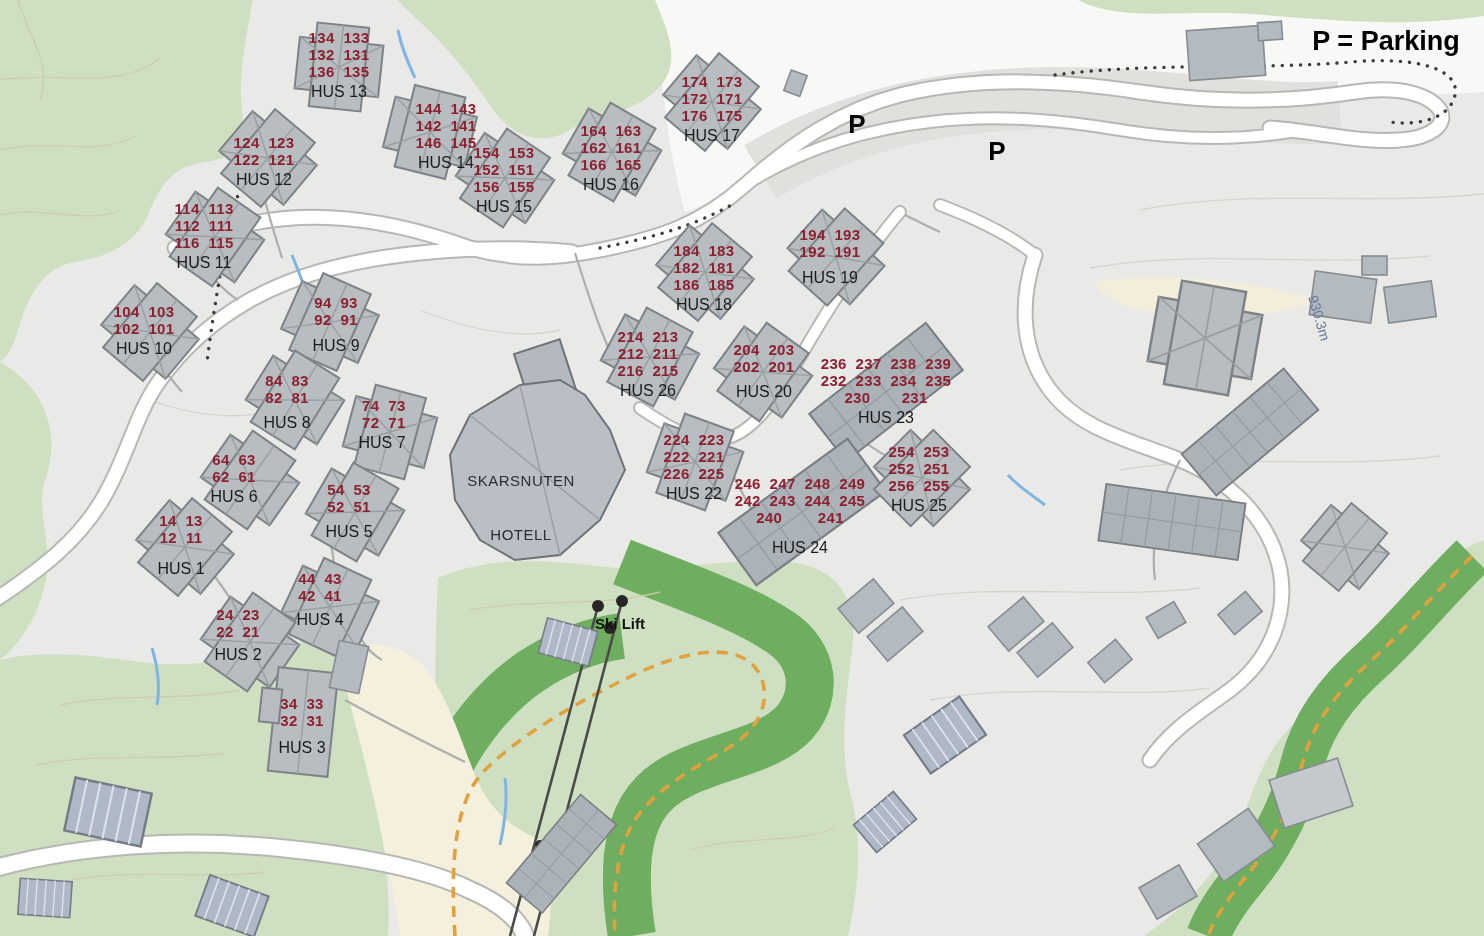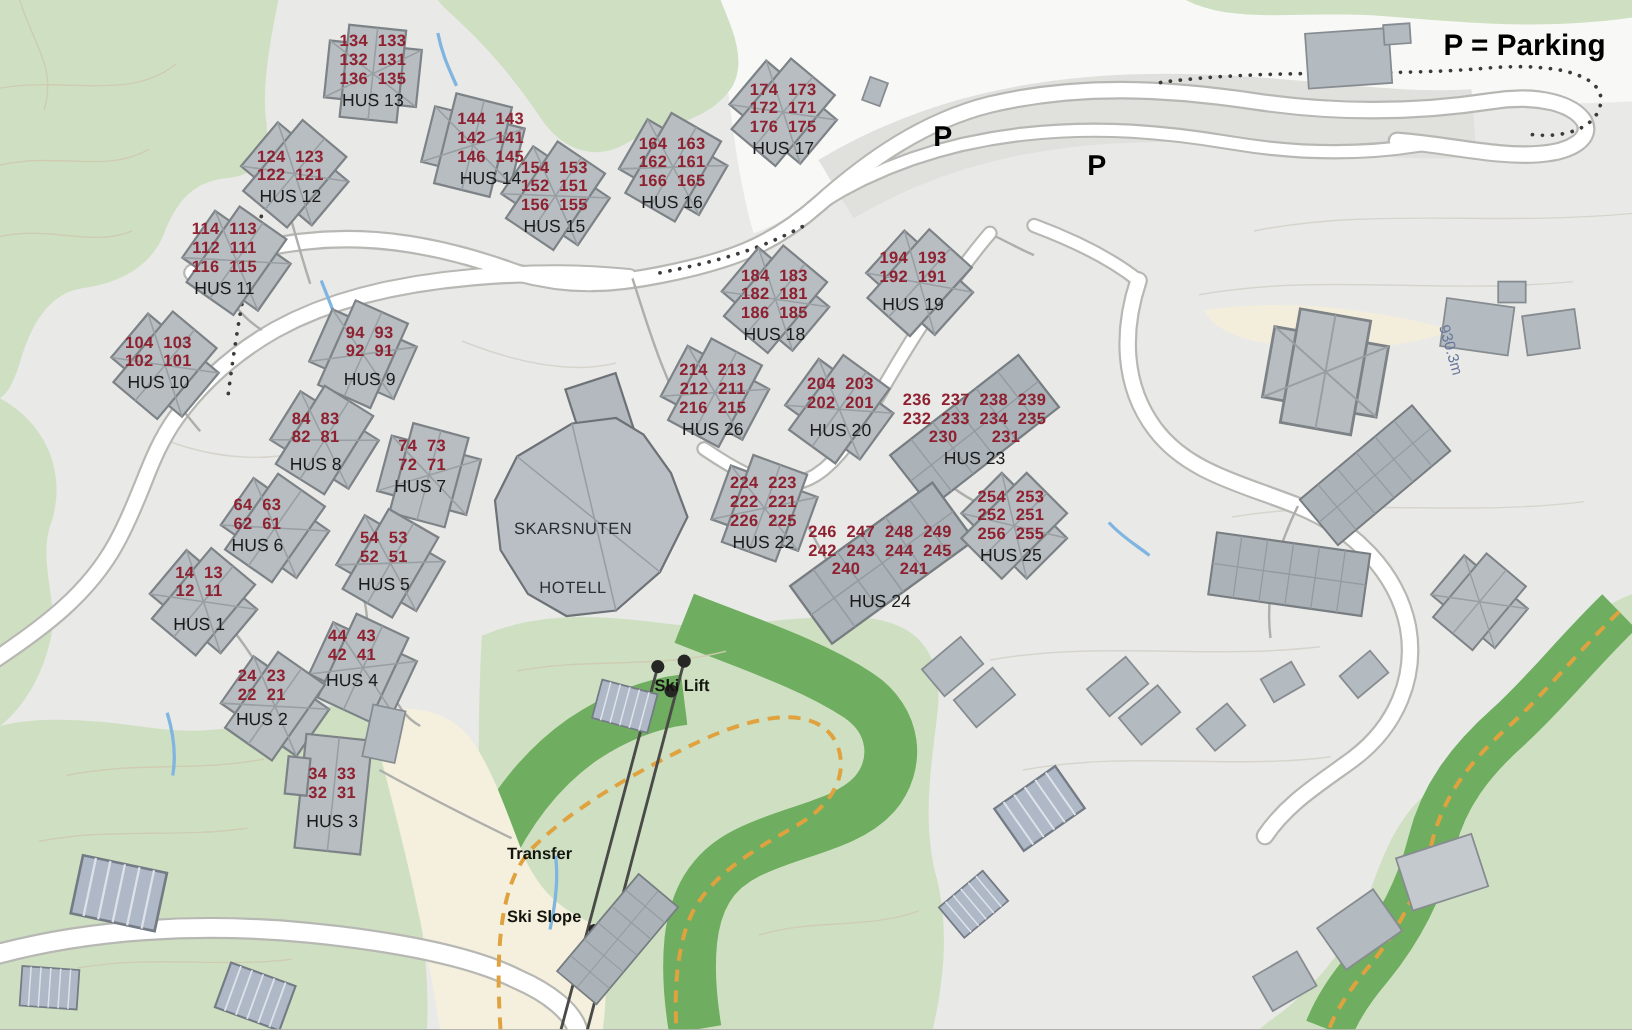--- a/index.html
+++ b/index.html
@@ -230,24 +230,20 @@
 <div id="labels">
   <div class="legend" style="left:1386px;top:26px;">P = Parking</div>
 
   <div class="hotel-label" style="left:521px;top:436px;">
     <div>SKARSNUTEN</div>
     <div>HOTELL</div>
   </div>
 
   <div class="skilift-label" style="left:595px;top:614px;">Ski Lift</div>
 
-  <div class="transfer-label" style="left:461px;top:729px;">
-    <div>Transfer</div>
-    <div>Ski Slope</div>
-  </div>
 
   <div class="elev-label" style="left:1296px;top:310px;">930.3m</div>
 <div class="house" style="left: 339px; top: 29px;">
         <div class="units">134  133
 132  131
 136  135</div>
         <div class="hname">HUS 13</div>
       </div>
       <div class="house" style="left: 410px; top: 100px; margin-left: 36px;">
         <div class="units">144  143

